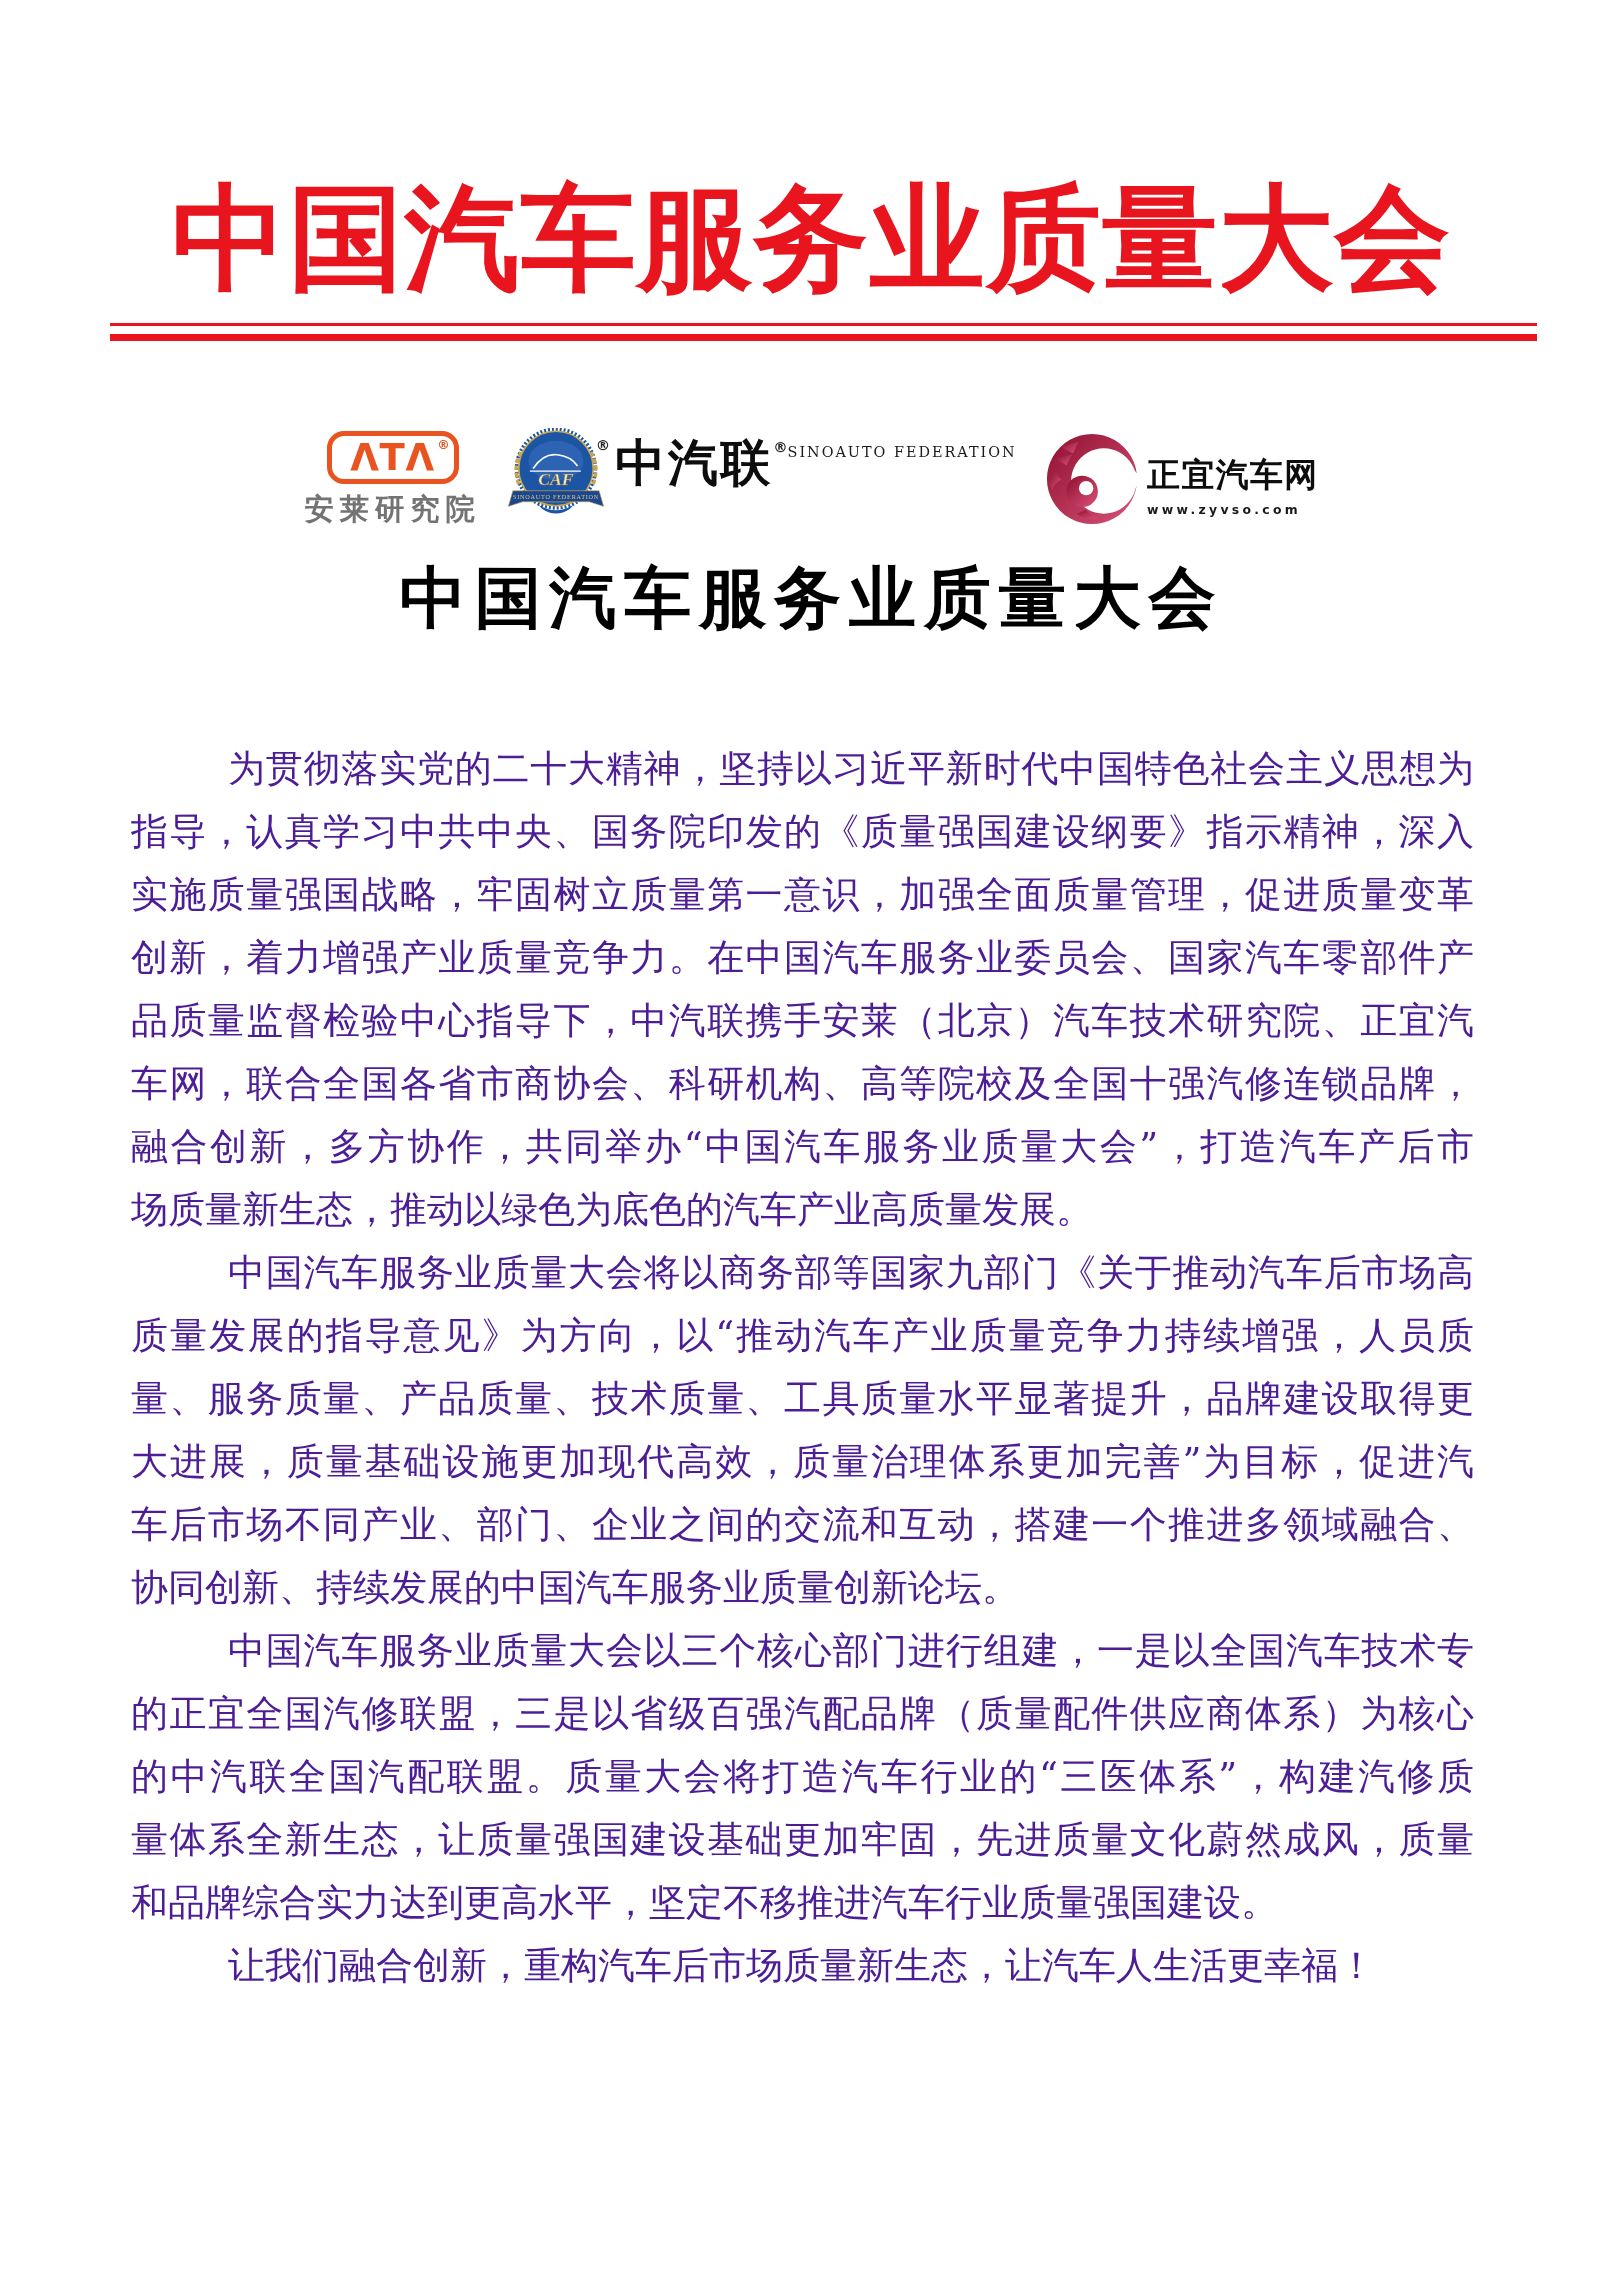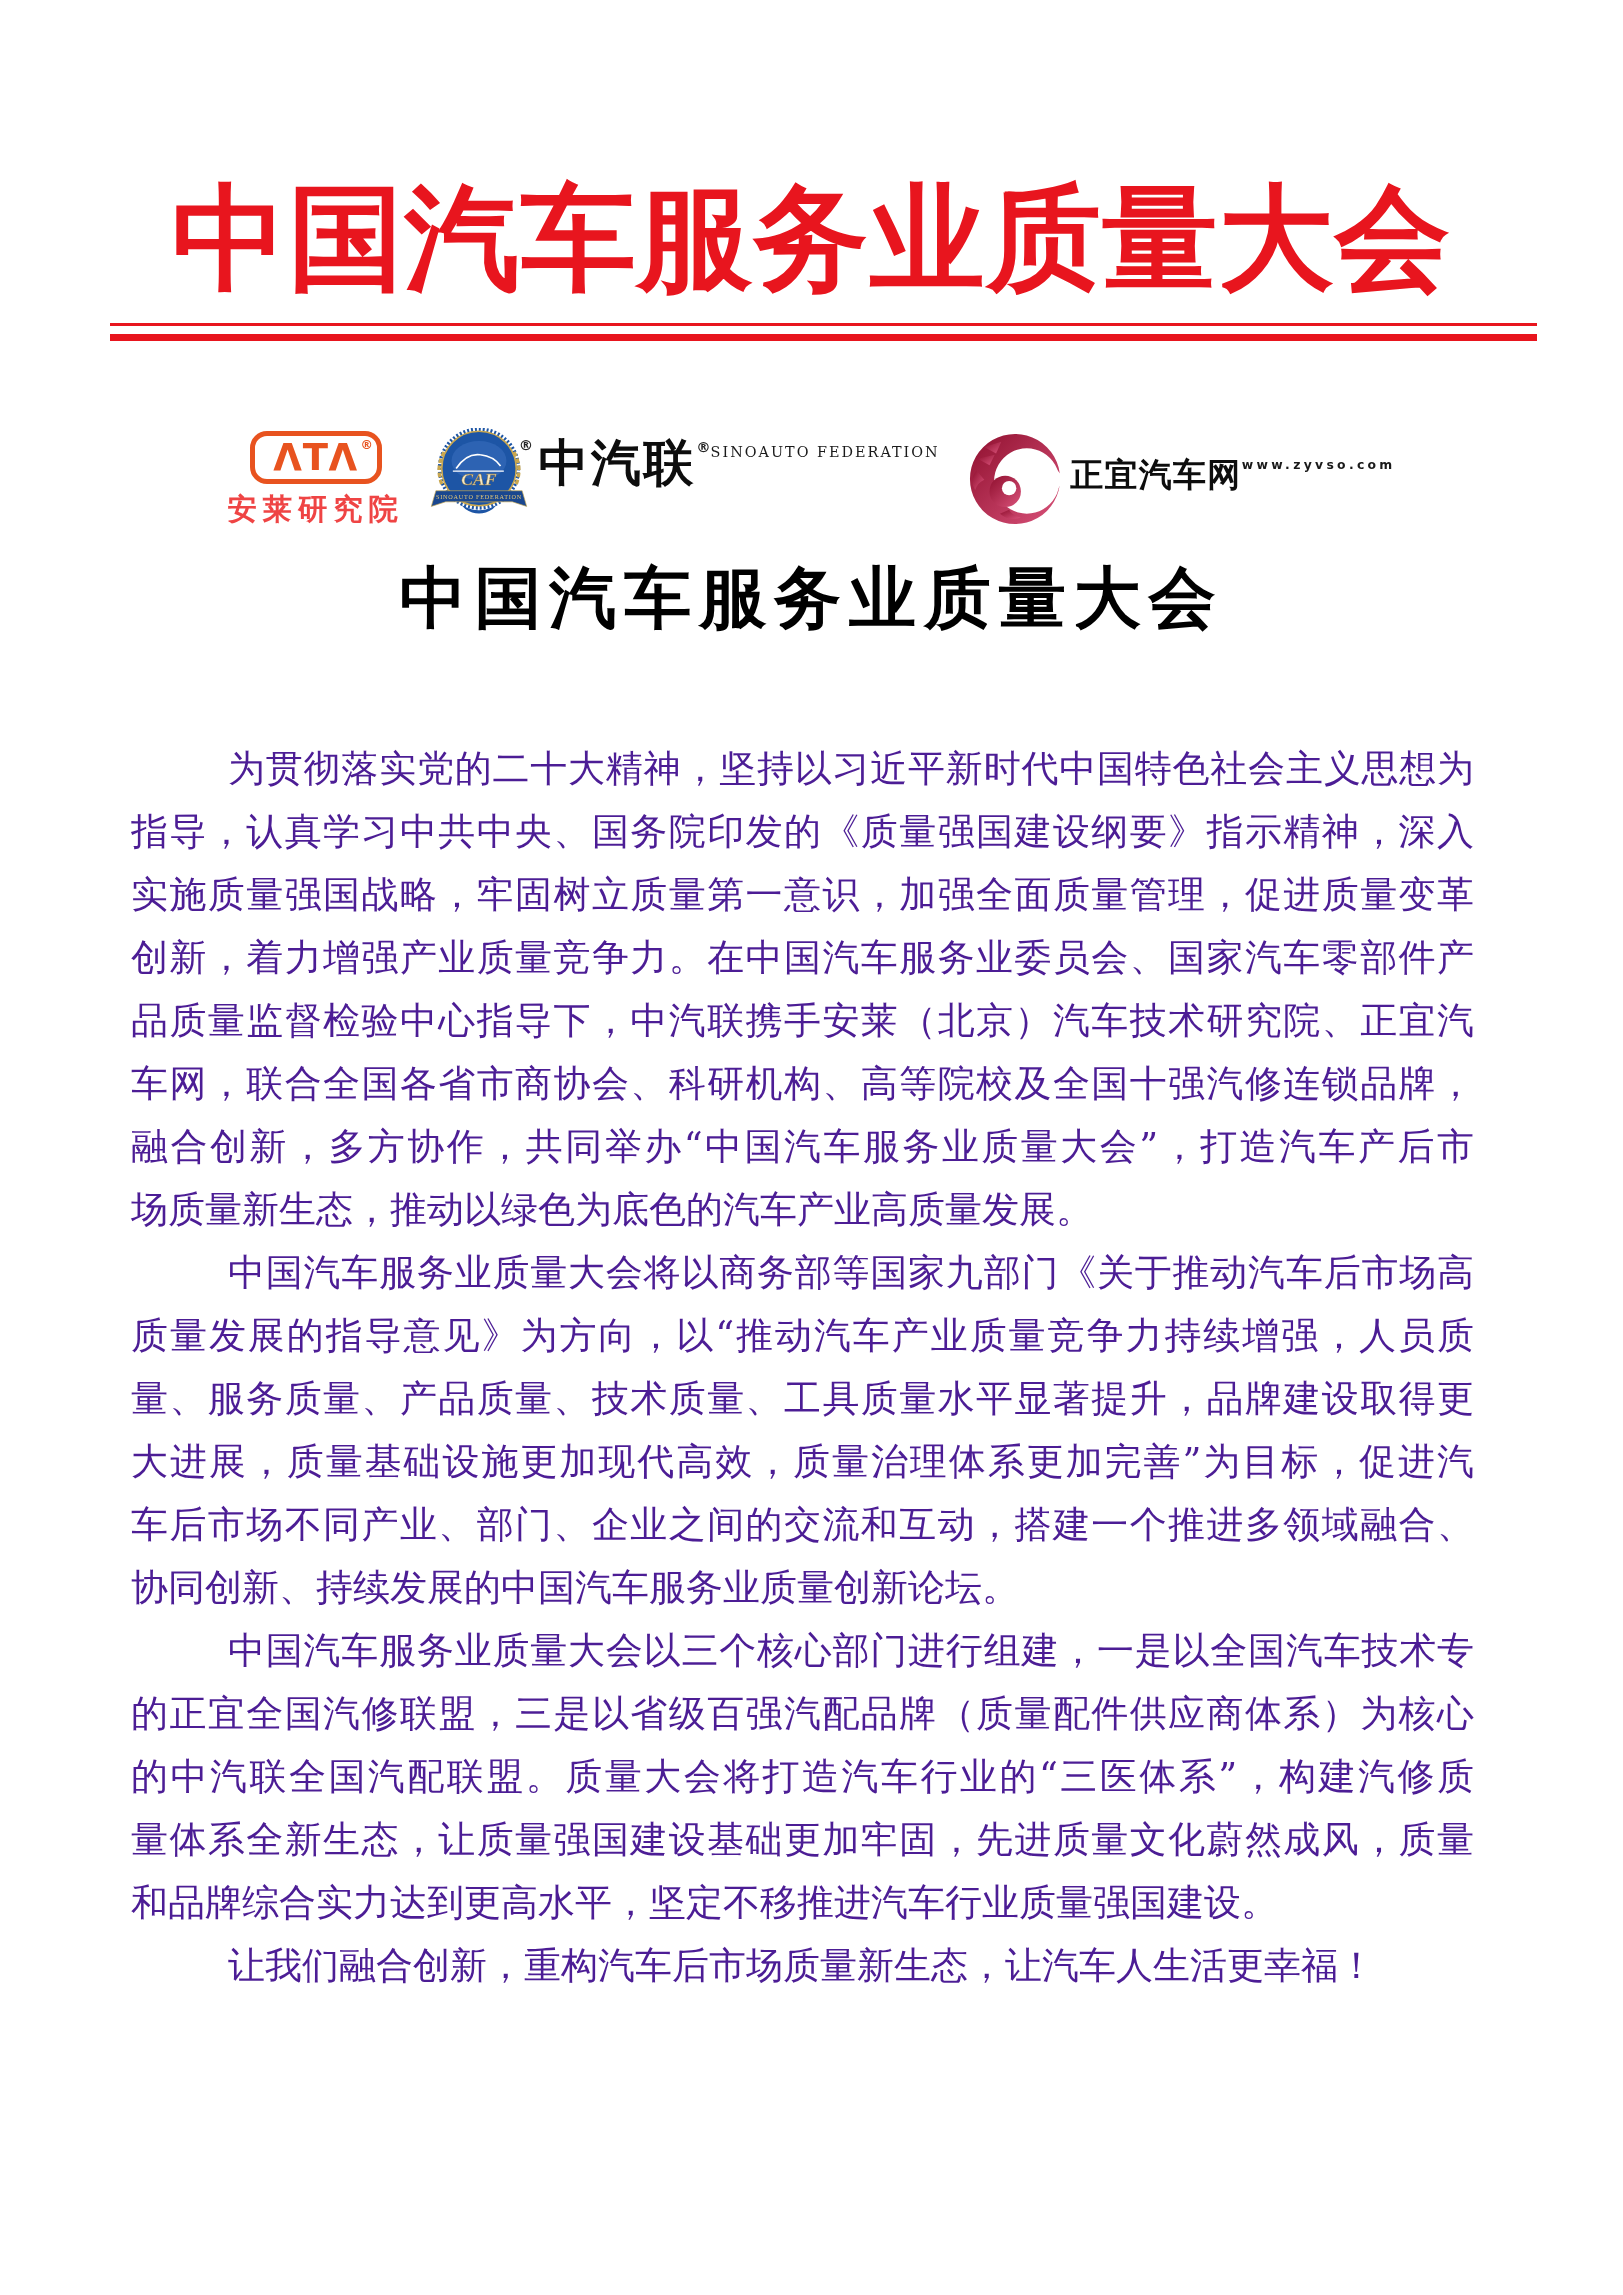--- a/index.html
+++ b/index.html
@@ -18,35 +18,35 @@
   .logos{position:absolute;top:427px;left:0;width:100%;display:flex;justify-content:center;
          align-items:flex-start;gap:26px;}
   .logo{display:flex;align-items:flex-start;}
 
   .ata{flex-direction:column;align-items:center;margin-top:3.9px;}
   .ata-box{position:relative;width:122px;height:43px;border:5.9px solid #e8531f;border-radius:17px;
            display:flex;align-items:center;justify-content:center;}
   .ata-acronym{color:#e8531f;font-weight:900;font-size:37px;letter-spacing:0.7px;line-height:1;
                font-family:"DejaVu Sans","Liberation Sans",sans-serif;}
   .ata-reg{position:absolute;top:1.3px;right:3.9px;color:#e8531f;font-size:12.4px;font-weight:bold;}
-  .ata-name{margin-top:6.5px;font-size:29.4px;font-weight:700;letter-spacing:5.9px;color:#ef4444;white-space:nowrap;}
+  .ata-name{margin-top:6.5px;font-size:29.4px;font-weight:700;letter-spacing:5.9px;color:#737373;white-space:nowrap;}
 
   .caf{gap:10.5px;}
   .caf-badge-wrap{position:relative;width:98px;height:98px;margin-top:1.3px;}
   .caf-reg{position:absolute;top:9.2px;right:-5.2px;font-size:14.4px;color:#222;font-weight:bold;}
   .caf-text{display:flex;flex-direction:row;margin-top:10.5px;}
   .caf-name-row{position:relative;display:flex;align-items:flex-start;}
   .caf-name{font-size:50px;font-weight:900;color:#0d0d0d;letter-spacing:2.6px;line-height:1.0;white-space:nowrap;}
   .caf-reg2{font-size:14.4px;color:#222;font-weight:bold;margin-top:1.3px;}
   .caf-sub{margin-top:6.5px;font-family:"DejaVu Serif","Liberation Serif",serif;font-size:14.4px;
            letter-spacing:2px;color:#1a1a1a;white-space:nowrap;}
 
   .zyvso{gap:6.5px;}
   .zy-svg{margin-top:2.6px;}
-  .zy-text{display:flex;flex-direction:row;margin-top:26px;}
+  .zy-text{display:flex;flex-direction:column;margin-top:26px;}
   .zy-name{font-size:33px;font-weight:900;color:#0d0d0d;letter-spacing:1.3px;white-space:nowrap;}
   .zy-url{margin-top:3.9px;font-size:12.4px;font-weight:800;letter-spacing:3.3px;color:#1a1a1a;white-space:nowrap;}
 
   
   .doc-title{position:absolute;top:553px;left:0;width:100%;margin:0;text-align:center;
     font-size:67px;font-weight:900;letter-spacing:7.9px;color:#000;white-space:nowrap;
     font-family:"DejaVu Sans","Liberation Sans",sans-serif;}
 
   
   .body-text{position:absolute;top:737px;left:131px;width:1343px;

